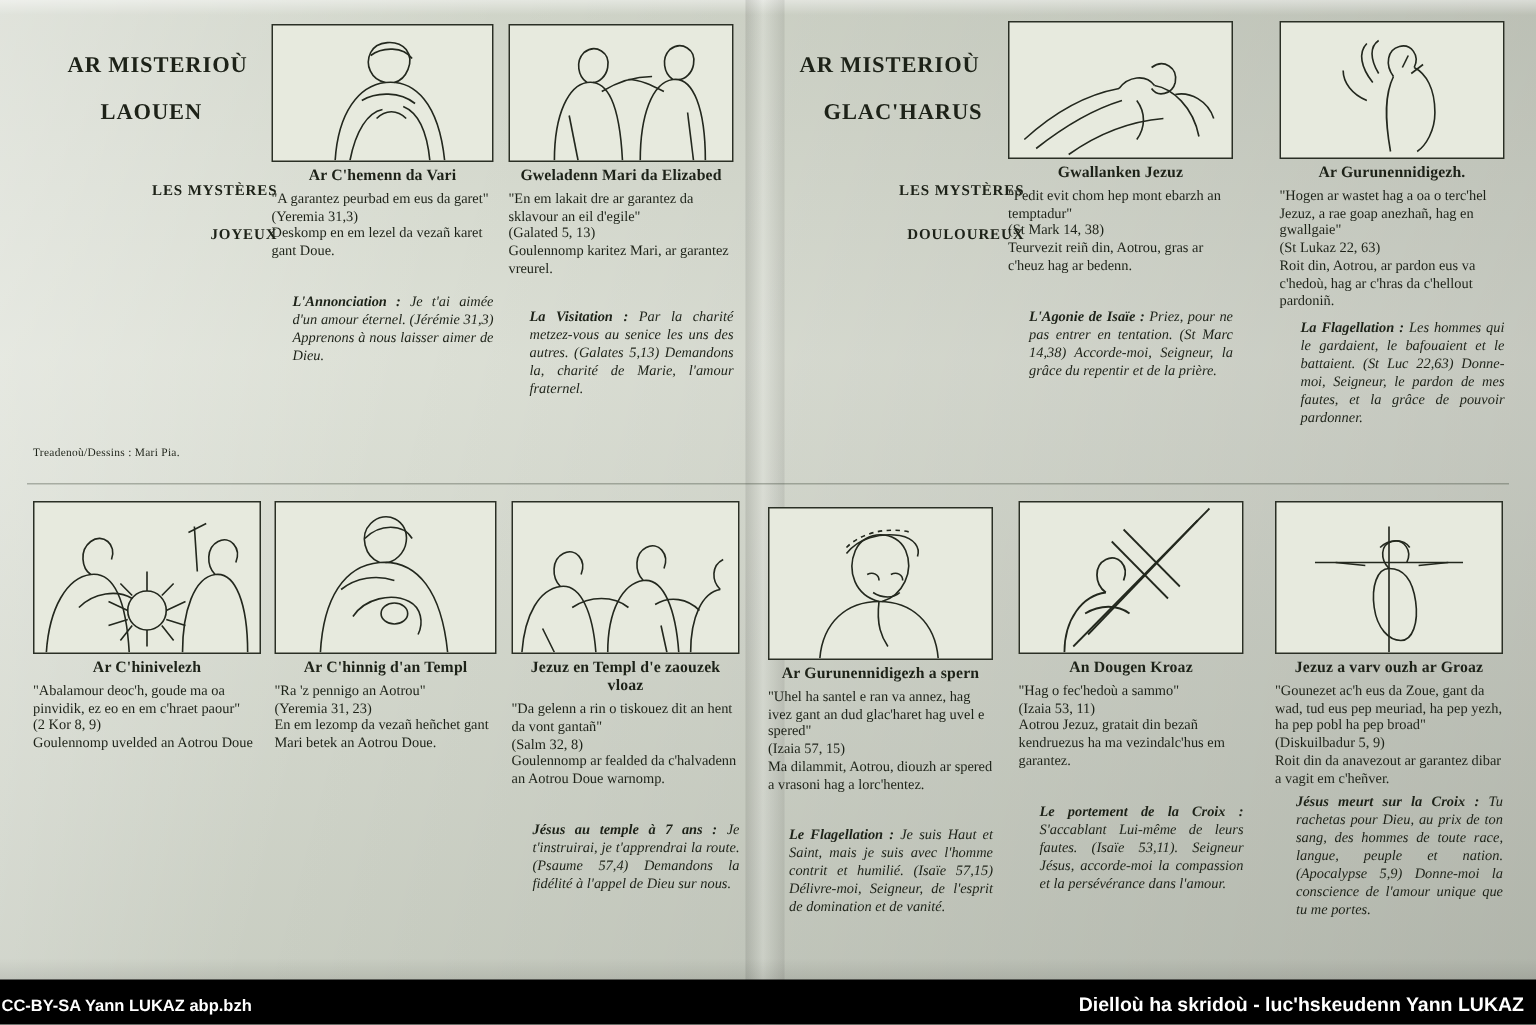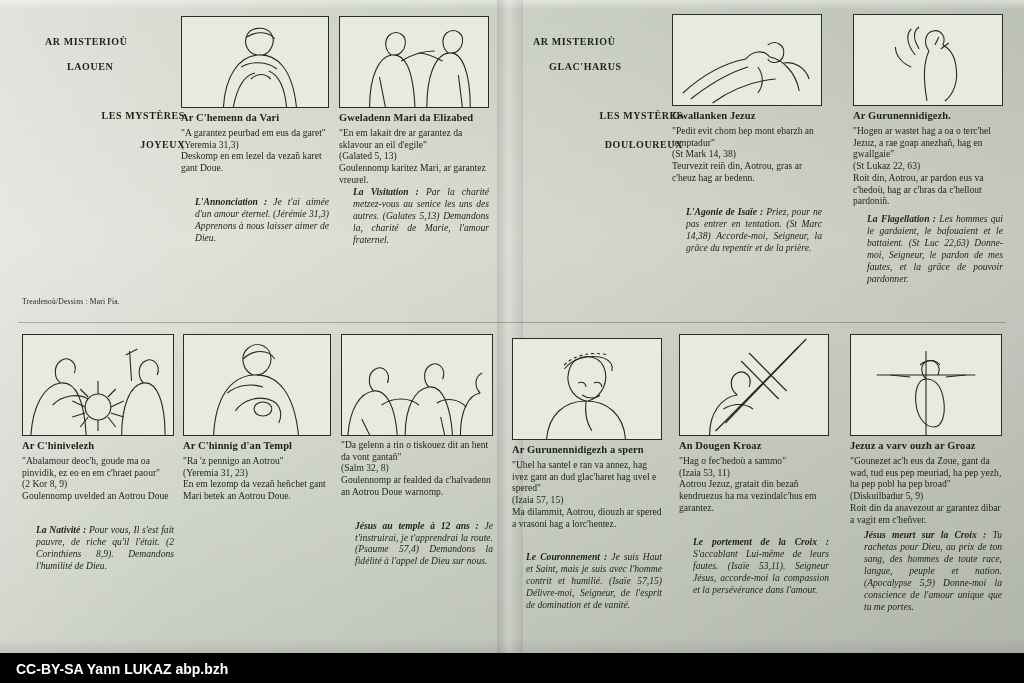--- a/index.html
+++ b/index.html
@@ -51,21 +51,21 @@
   }
   .thumb {
     border: 1px solid #2a2f25;
     background: #e7eade;
     position: relative;
     overflow: hidden;
   }
   .thumb svg { display:block; width:100%; height:100%; }
 
   .mystery-title {
-    text-align: left;
+    text-align: center;
     font-weight: bold;
     font-size: 10.5px;
     line-height: 1.15;
     margin-top: 4px;
     letter-spacing: 0.1px;
   }
   .breton-text {
     font-size: 9.6px;
     line-height: 1.22;
     text-align: left;
@@ -78,37 +78,37 @@
     text-align: justify;
   }
   .french-text b { font-style: italic; font-weight: bold; }
   .indent-1 { padding-left: 14px; }
 
   .heading-block {
     position: absolute;
     font-weight: bold;
     letter-spacing: 0.6px;
   }
-  .heading-line { font-size: 10px; }
+  .heading-line { font-size: 15px; }
   .heading-line.sub { font-size: 10px; text-align: right; }
 
   .credit {
     position: absolute;
     font-size: 7.6px;
     letter-spacing: 0.2px;
   }
 
   
   .wm-left {
     position: absolute;
-    left: 16px;
+    left: 1px;
     bottom: 6px;
     color: #ffffff;
     font-family: "Liberation Sans", sans-serif;
-    font-size: 14px;
+    font-size: 11px;
     font-weight: bold;
     text-shadow: 0 1px 2px rgba(0,0,0,0.9);
   }
   .wm-right {
     position: absolute;
     right: 8px;
     bottom: 6px;
     color: #ffffff;
     font-family: "Liberation Sans", sans-serif;
     font-size: 13px;
@@ -176,21 +176,21 @@
           <path d="M104 44 C96 40 88 36 80 36"></path>
           <path d="M40 60 L46 90"></path>
           <path d="M120 58 L124 90"></path>
         </g>
       </svg>
     </div>
     <div class="mystery-title">Gweladenn Mari da Elizabed</div>
     <div class="breton-text" style="white-space:pre-line;">"En em lakait dre ar garantez da sklavour an eil d'egile"
 (Galated 5, 13)
 Goulennomp karitez Mari, ar garantez vreurel.</div>
-    <div class="french-text indent-1" style="">
+    <div class="french-text indent-1" style="margin-top:20px;">
       <b>La Visitation :</b>
       <span>Par la charité metzez-vous au senice les uns des autres. (Galates 5,13) Demandons la, charité de Marie, l'amour fraternel.</span>
     </div>
   </div>
 
   <div class="heading-block" style="left:533px; top:36px; width:150px;">
     <div class="heading-line">AR MISTERIOÙ</div>
     <div class="heading-line" style="margin-top:14px; padding-left:16px;">GLAC'HARUS</div>
     <div class="heading-line sub" style="margin-top:38px;">LES MYSTÈRES</div>
     <div class="heading-line sub" style="margin-top:18px; padding-left:14px;">DOULOUREUX</div>
@@ -262,24 +262,20 @@
           <path d="M122 48 C116 42 116 30 124 26 C132 22 140 30 136 40"></path>
           <path d="M110 46 L108 16 M104 20 L116 14"></path>
           <path d="M30 70 C40 60 56 58 66 64"></path>
         </g>
       </svg>
     </div>
     <div class="mystery-title">Ar C'hinivelezh</div>
     <div class="breton-text" style="white-space:pre-line;">"Abalamour deoc'h, goude ma oa pinvidik, ez eo en em c'hraet paour"
 (2 Kor 8, 9)
 Goulennomp uvelded an Aotrou Doue</div>
-    <div class="french-text indent-1" style="margin-top:22px;">
-      <b>La Nativité :</b>
-      <span>Pour vous, Il s'est fait pauvre, de riche qu'il l'était. (2 Corinthiens 8,9). Demandons l'humilité de Dieu.</span>
-    </div>
   </div>
 
   <div class="col" style="left:183px; top:334px; width:148px;">
     <div class="thumb" style="height:100px;">
       <svg viewBox="0 0 148 100" preserveAspectRatio="none">
         <g fill="none" stroke="#23281e" stroke-width="1.1">
           <path d="M30 100 C32 64 46 42 70 40 C96 38 112 60 116 100"></path>
           <path d="M70 40 C60 36 56 22 64 14 C74 4 90 12 88 26 C87 34 80 40 74 40"></path>
           <path d="M60 24 C70 14 86 14 92 24"></path>
           <path d="M52 76 C60 64 78 60 90 66 C98 70 100 80 96 88"></path>
@@ -303,25 +299,26 @@
           <path d="M64 100 C64 72 74 54 88 52 C102 50 110 72 112 100"></path>
           <path d="M88 52 C82 46 82 34 90 30 C98 26 106 34 102 44"></path>
           <path d="M120 100 C120 76 128 60 140 58"></path>
           <path d="M140 58 C134 52 134 42 142 38"></path>
           <path d="M40 70 C52 62 68 62 78 70"></path>
           <path d="M96 68 C106 62 118 64 126 72"></path>
           <path d="M20 84 L28 100 M100 82 L104 100"></path>
         </g>
       </svg>
     </div>
+    <div class="mystery-title">Jezuz en Templ d'e zaouzek vloaz</div>
     <div class="breton-text" style="white-space:pre-line;">"Da gelenn a rin o tiskouez dit an hent da vont gantañ"
 (Salm 32, 8)
 Goulennomp ar fealded da c'halvadenn an Aotrou Doue warnomp.</div>
     <div class="french-text indent-1" style="margin-top:22px;">
-      <b>Jésus au temple à 12 ans :</b>
+      <b>Jésus au temple à 7 ans :</b>
       <span>Je t'instruirai, je t'apprendrai la route. (Psaume 57,4) Demandons la fidélité à l'appel de Dieu sur nous.</span>
     </div>
   </div>
 
   <div class="col" style="left:512px; top:338px; width:150px;">
     <div class="thumb" style="height:100px;">
       <svg viewBox="0 0 150 100" preserveAspectRatio="none">
         <g fill="none" stroke="#23281e" stroke-width="1.1">
           <path d="M34 100 C36 76 52 62 74 62 C96 62 112 76 114 100"></path>
           <path d="M74 62 C58 58 52 42 58 28 C64 14 86 14 92 28 C98 42 90 58 76 62"></path>
@@ -332,21 +329,21 @@
           <path d="M70 56 C76 60 84 60 88 56"></path>
           <path d="M74 62 C72 78 76 86 80 92"></path>
         </g>
       </svg>
     </div>
     <div class="mystery-title">Ar Gurunennidigezh a spern</div>
     <div class="breton-text" style="white-space:pre-line;">"Uhel ha santel e ran va annez, hag ivez gant an dud glac'haret hag uvel e spered"
 (Izaia 57, 15)
 Ma dilammit, Aotrou, diouzh ar spered a vrasoni hag a lorc'hentez.</div>
     <div class="french-text indent-1" style="margin-top:22px;">
-      <b>Le Couronnement :</b>
+      <b>Le Flagellation :</b>
       <span>Je suis Haut et Saint, mais je suis avec l'homme contrit et humilié. (Isaïe 57,15) Délivre-moi, Seigneur, de l'esprit de domination et de vanité.</span>
     </div>
   </div>
 
   <div class="col" style="left:679px; top:334px; width:150px;">
     <div class="thumb" style="height:100px;">
       <svg viewBox="0 0 150 100" preserveAspectRatio="none">
         <g fill="none" stroke="#23281e" stroke-width="1.2">
           <path d="M128 4 L36 96"></path>
           <path d="M120 12 L46 88"></path>
@@ -386,13 +383,14 @@
 (Diskuilbadur 5, 9)
 Roit din da anavezout ar garantez dibar a vagit em c'heñver.</div>
     <div class="french-text indent-1" style="margin-top:4px;">
       <b>Jésus meurt sur la Croix :</b>
       <span>Tu rachetas pour Dieu, au prix de ton sang, des hommes de toute race, langue, peuple et nation. (Apocalypse 5,9) Donne-moi la conscience de l'amour unique que tu me portes.</span>
     </div>
   </div>
 
   <div class="strip-bottom"></div>
   <div class="wm-left">CC-BY-SA Yann LUKAZ abp.bzh</div>
+  <div class="wm-right">Dielloù ha skridoù - luc'hskeudenn Yann LUKAZ</div>
 </div>
 
 </body></html>

